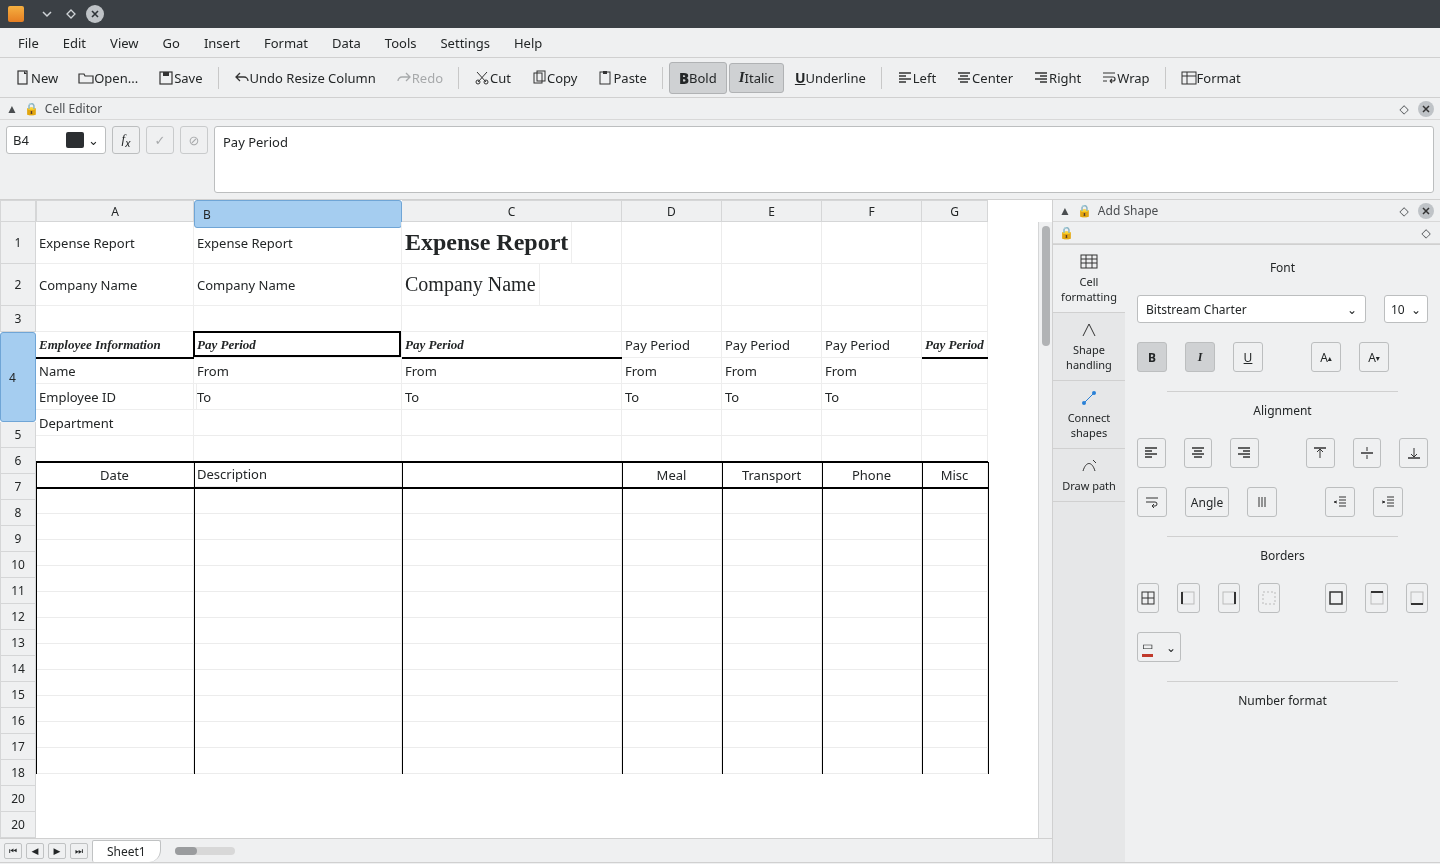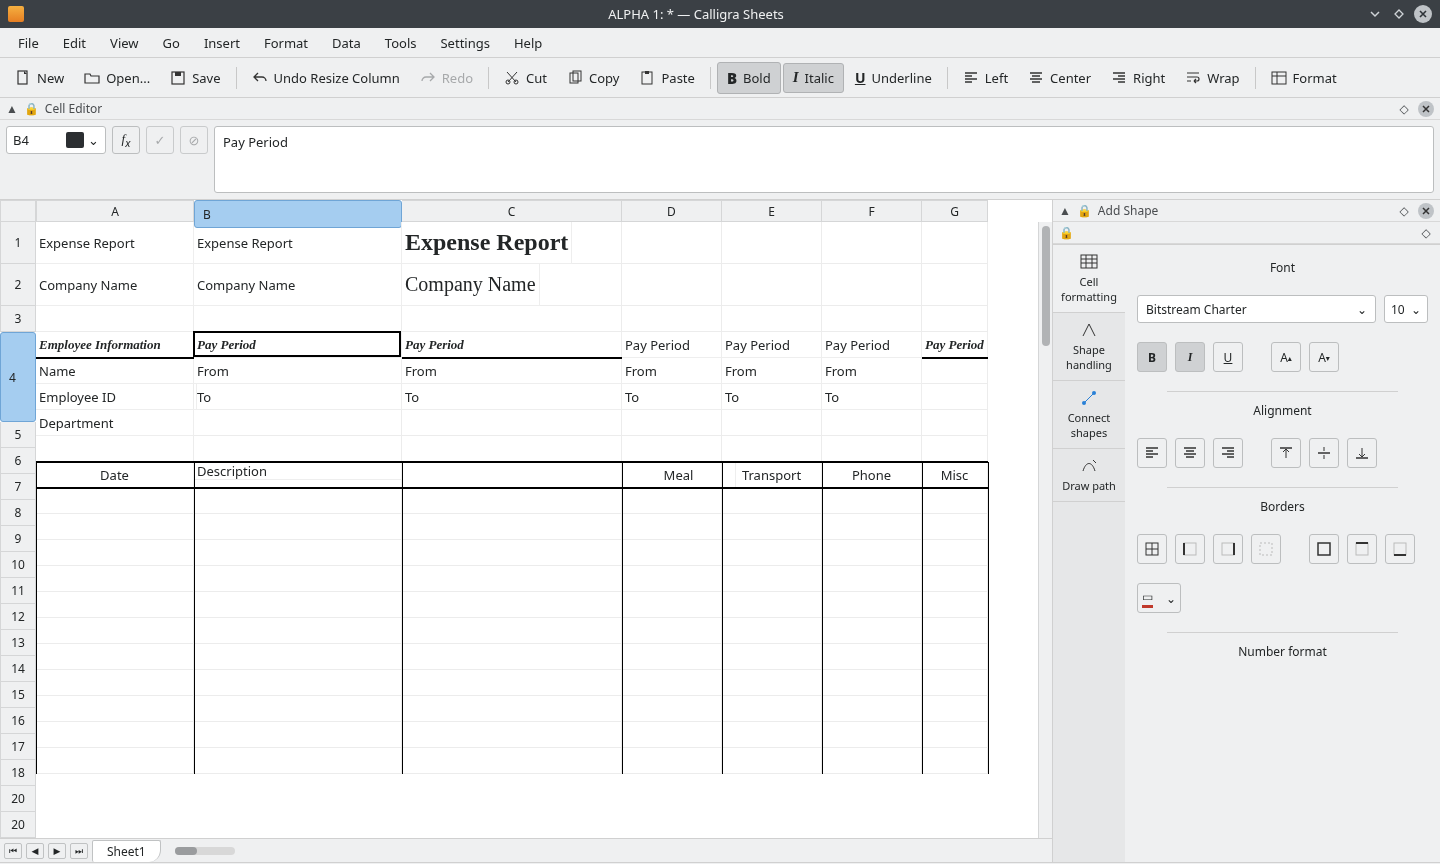--- a/index.html
+++ b/index.html
@@ -7,21 +7,21 @@
 .titlebar { height: 28px; background: #3b4045; color: #eff0f1; display: flex; align-items: center; padding: 0 8px; }
 .titlebar .app-icon { width: 16px; height: 16px; background: linear-gradient(#f5b041,#e67e22); border-radius: 2px; margin-right: 8px; }
 .titlebar .title { flex: 1; text-align: center; font-size: 13px; }
 .titlebar .winbtn { width: 18px; height: 18px; margin-left: 6px; display: flex; align-items: center; justify-content: center; border-radius: 9px; }
 .titlebar .close { background: #bfc3c7; color: #2e3338; }
 
 .menubar { height: 30px; background: #eff0f1; display: flex; align-items: center; padding: 0 6px; border-bottom: 1px solid #d0d0d0; }
 .menubar .menu { padding: 4px 12px; font-size: 13px; cursor: default; }
 
 .toolbar { height: 40px; background: #eff0f1; display: flex; align-items: center; padding: 0 6px; border-bottom: 1px solid #d0d0d0; gap: 2px; }
-.tbtn { display: flex; align-items: center; gap: 6px; padding: 5px 9px; border-radius: 3px; font-size: 13px; }
+.tbtn { display: flex; align-items: center; padding: 5px 9px; border-radius: 3px; font-size: 13px; }
 .tbtn.pressed { background: #cfd1d3; border: 1px solid #b0b2b4;}
 .tbtn.disabled { color: #a7a9ab; }
 .tsep { width: 1px; height: 22px; background: #c8c8c8; margin: 0 4px; }
 .ticon { display:inline-block; width:16px; height:16px; }
 
 .panelhdr { height: 22px; background: #eff0f1; display: flex; align-items: center; padding: 0 6px; gap: 6px; font-size: 12px; color: #4a4d50; border-bottom: 1px solid #d8d8d8;}
 .panelhdr .spacer { flex: 1; }
 .panelhdr .phbtn { width: 16px; height: 16px; border-radius: 8px; display:flex;align-items:center;justify-content:center;}
 .panelhdr .phclose { background: #bfc3c7; }
 
@@ -61,34 +61,33 @@
 .shapebuttons { display:flex; gap:4px; padding:6px; }
 .sb { width:46px; height:46px; border:1px solid #bcbebf; border-radius:3px; display:flex; flex-direction:column; align-items:center; justify-content:center; font-size:10px; gap:2px;}
 .sb.flat { border-color: transparent; font-size:17px;}
 
 .tooldock { flex:1; display:flex; border-top:1px solid #d0d0d0; position:relative;}
 .sidetools { width:72px; background:#e6e7e8; display:flex; flex-direction:column;}
 .st { padding:8px 4px; text-align:center; font-size:11px; border-bottom:1px solid #d0d0d0;}
 .st.active { background:#eff0f1;}
 .toolopts { flex:1; padding:8px 12px; overflow:auto; font-size:12px; }
 .optitle { text-align:center; margin:6px 0;}
-.row { display:flex; gap:8px; margin:19px 0;}
+.row { display:flex; gap:18px; margin:19px 0;}
 .sel { flex:1; height:28px; border:1px solid #bcbebf; border-radius:3px; background:#fff; display:flex;align-items:center; padding:0 8px; justify-content:space-between;}
 .isp { width:44px; height:28px; border:1px solid #bcbebf; border-radius:3px; background:#fff; display:flex;align-items:center;justify-content:space-between; padding:0 6px;}
 .ibox { width:30px;height:30px; border:1px solid #bcbebf;border-radius:3px; display:flex;align-items:center;justify-content:center;}
 .ibox.pressed{ background:#cfd1d3;}
 .iboxw { width:44px;}
 svg { pointer-events:none; }
 </style>
 </head>
 <body>
 
 <div class="titlebar">
   <div class="app-icon"></div>
-  <div class="title">ALPHA 1: * — Calligra Sheets</div>
   <div class="winbtn">
     <svg width="12" height="12" viewBox="0 0 12 12">
         <path d="M2 4 L6 8 L10 4" stroke="#cfd3d7" stroke-width="1.5" fill="none"></path>
       </svg>
   </div>
   <div class="winbtn">
     <svg width="10" height="10" viewBox="0 0 10 10">
         <path d="M5 1 L9 5 L5 9 L1 5 Z" stroke="#cfd3d7" stroke-width="1.3" fill="none"></path>
       </svg>
   </div>
@@ -336,22 +335,22 @@
           <div class="cell" style="left: 686px; top: 136px; width: 100px; height: 26px;">From</div>
           <div class="cell" style="left: 786px; top: 136px; width: 100px; height: 26px;">From</div>
           <div class="cell" style="left: 0px; top: 162px; width: 161px; height: 26px;">Employee ID</div>
           <div class="cell" style="left: 158px; top: 162px; width: 208px; height: 26px;">To</div>
           <div class="cell" style="left: 366px; top: 162px; width: 220px; height: 26px;">To</div>
           <div class="cell" style="left: 586px; top: 162px; width: 100px; height: 26px;">To</div>
           <div class="cell" style="left: 686px; top: 162px; width: 100px; height: 26px;">To</div>
           <div class="cell" style="left: 786px; top: 162px; width: 100px; height: 26px;">To</div>
           <div class="cell" style="left: 0px; top: 188px; width: 158px; height: 26px;">Department</div>
           <div class="cell" style="left: 0px; top: 240px; width: 158px; height: 26px; justify-content: center;">Date</div>
-          <div class="cell" style="left: 158px; top: 240px; width: 208px; height: 18px;">Description</div>
-          <div class="cell" style="left: 586px; top: 240px; width: 114px; height: 26px; justify-content: center;">Meal</div>
+          <div class="cell" style="left: 158px; top: 240px; width: 208px; height: 25px;">Description</div>
+          <div class="cell" style="left: 586px; top: 240px; width: 100px; height: 26px; justify-content: center;">Meal</div>
           <div class="cell" style="left: 686px; top: 240px; width: 100px; height: 26px; justify-content: center;">Transport</div>
           <div class="cell" style="left: 786px; top: 240px; width: 100px; height: 26px; justify-content: center;">Phone</div>
           <div class="cell" style="left: 886px; top: 240px; width: 66px; height: 26px; justify-content: center;">Misc</div>
           <div style="position: absolute; left: 0px; top: 135px; width: 158px; height: 2px; background: rgb(0, 0, 0);"></div>
           <div style="position: absolute; left: 366px; top: 135px; width: 220px; height: 2px; background: rgb(0, 0, 0);"></div>
           <div style="position: absolute; left: 886px; top: 135px; width: 66px; height: 2px; background: rgb(0, 0, 0);"></div>
           <div style="position: absolute; left: 0px; top: 239px; width: 952px; height: 2px; background: rgb(0, 0, 0);"></div>
           <div style="position: absolute; left: 0px; top: 265px; width: 952px; height: 2px; background: rgb(0, 0, 0);"></div>
           <div style="position: absolute; left: 0px; top: 240px; width: 1px; height: 312px; background: rgb(0, 0, 0);"></div>
           <div style="position: absolute; left: 158px; top: 240px; width: 1px; height: 312px; background: rgb(0, 0, 0);"></div>
@@ -474,20 +473,46 @@
                 <path d="M7 1v4M7 9v4" stroke="#333"></path>
               </svg>
             </div>
           <div class="ibox">
               <svg width="14" height="14" viewBox="0 0 14 14">
                 <path d="M1 12h12" stroke="#333" stroke-width="1.5"></path>
                 <path d="M7 2v8M4 8l3 3 3-3" stroke="#333" fill="none"></path>
               </svg>
             </div>
         </div>
+        <div class="row">
+          <div class="ibox">
+              <svg width="14" height="14" viewBox="0 0 14 14">
+                <path d="M1 3h12M1 7h9a2 2 0 010 4h-3m0 0l2-2m-2 2l2 2" stroke="#333" fill="none"></path>
+              </svg>
+            </div>
+          <div class="ibox iboxw">
+              <span>Angle</span>
+            </div>
+          <div class="ibox">
+              <svg width="14" height="14" viewBox="0 0 14 14">
+                <path d="M4 2v10M7 2v10M10 2v10" stroke="#333"></path>
+              </svg>
+            </div>
+          <div style="width:12px;"></div>
+          <div class="ibox">
+              <svg width="14" height="14" viewBox="0 0 14 14">
+                <path d="M6 2h7M6 5h7M6 8h7M6 11h7M4 6L1 7l3 1" stroke="#333" fill="none"></path>
+              </svg>
+            </div>
+          <div class="ibox">
+              <svg width="14" height="14" viewBox="0 0 14 14">
+                <path d="M6 2h7M6 5h7M6 8h7M6 11h7M1 6l3 1-3 1" stroke="#333" fill="none"></path>
+              </svg>
+            </div>
+        </div>
         <hr style="margin:10px 30px;border:none;border-top:1px solid #d0d0d0;">
         <div class="optitle">Borders</div>
         <div class="row">
           <div class="ibox">
               <svg width="14" height="14" viewBox="0 0 14 14">
                 <rect x="1" y="1" width="12" height="12" fill="none" stroke="#333"></rect>
                 <path d="M7 1v12M1 7h12" stroke="#333"></path>
               </svg>
             </div>
           <div class="ibox">

